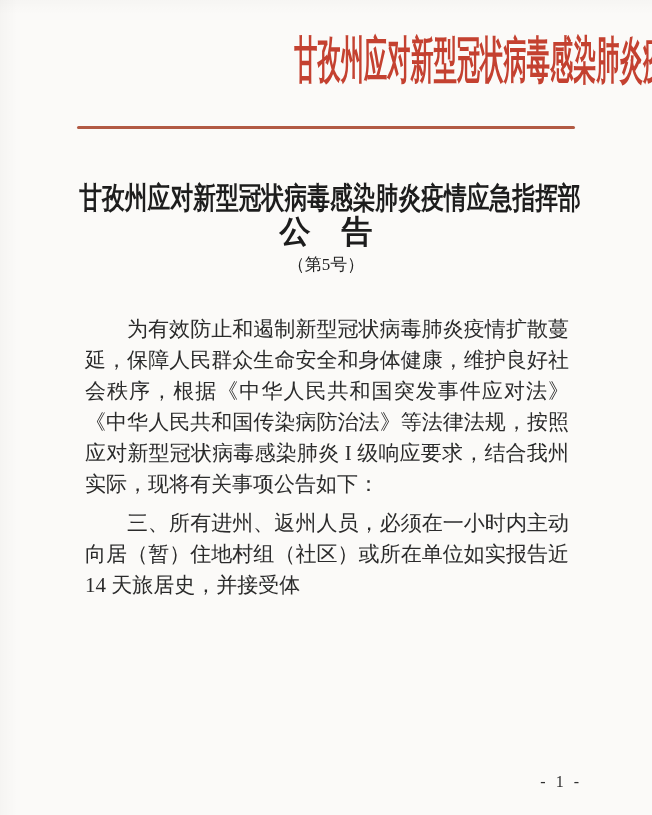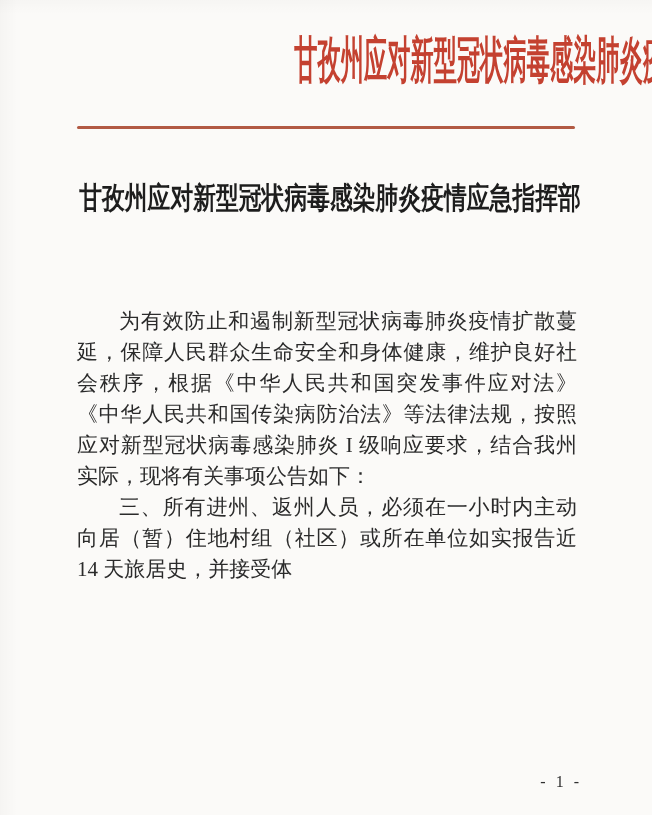--- a/index.html
+++ b/index.html
@@ -96,21 +96,21 @@
     position: absolute;
     top: 306px;
     left: 77px;
     width: 500px;
     font-size: 21px;
     line-height: 31px;
     color: var(--body-text);
     text-align: justify;
   }
   .doc-body p {
-    margin: 0;
+    margin: 8px;
     padding: 0;
     text-indent: 2em;
   }
   
   .page-number {
     position: absolute;
     right: 70px;
     bottom: 24px;
     font-size: 16px;
     letter-spacing: 3px;
@@ -125,21 +125,23 @@
   <div class="letterhead">
     <span class="letterhead-text">甘孜州应对新型冠状病毒感染肺炎疫情应急指挥部</span>
   </div>
 
   <div class="red-rule"></div>
 
   <h1 class="doc-title">
     <span class="doc-title-inner">甘孜州应对新型冠状病毒感染肺炎疫情应急指挥部</span>
   </h1>
 
+  <h2 class="doc-type">公　告</h2>
 
+  <div class="doc-number">（第5号）</div>
 
   <div class="doc-body">
       <p>为有效防止和遏制新型冠状病毒肺炎疫情扩散蔓延，保障人民群众生命安全和身体健康，维护良好社会秩序，根据《中华人民共和国突发事件应对法》《中华人民共和国传染病防治法》等法律法规，按照应对新型冠状病毒感染肺炎 I 级响应要求，结合我州实际，现将有关事项公告如下：</p>
       <p>三、所有进州、返州人员，必须在一小时内主动向居（暂）住地村组（社区）或所在单位如实报告近 14 天旅居史，并接受体</p>
     </div>
 
   <div class="page-number">- 1 -</div>
 
 </div>
 

